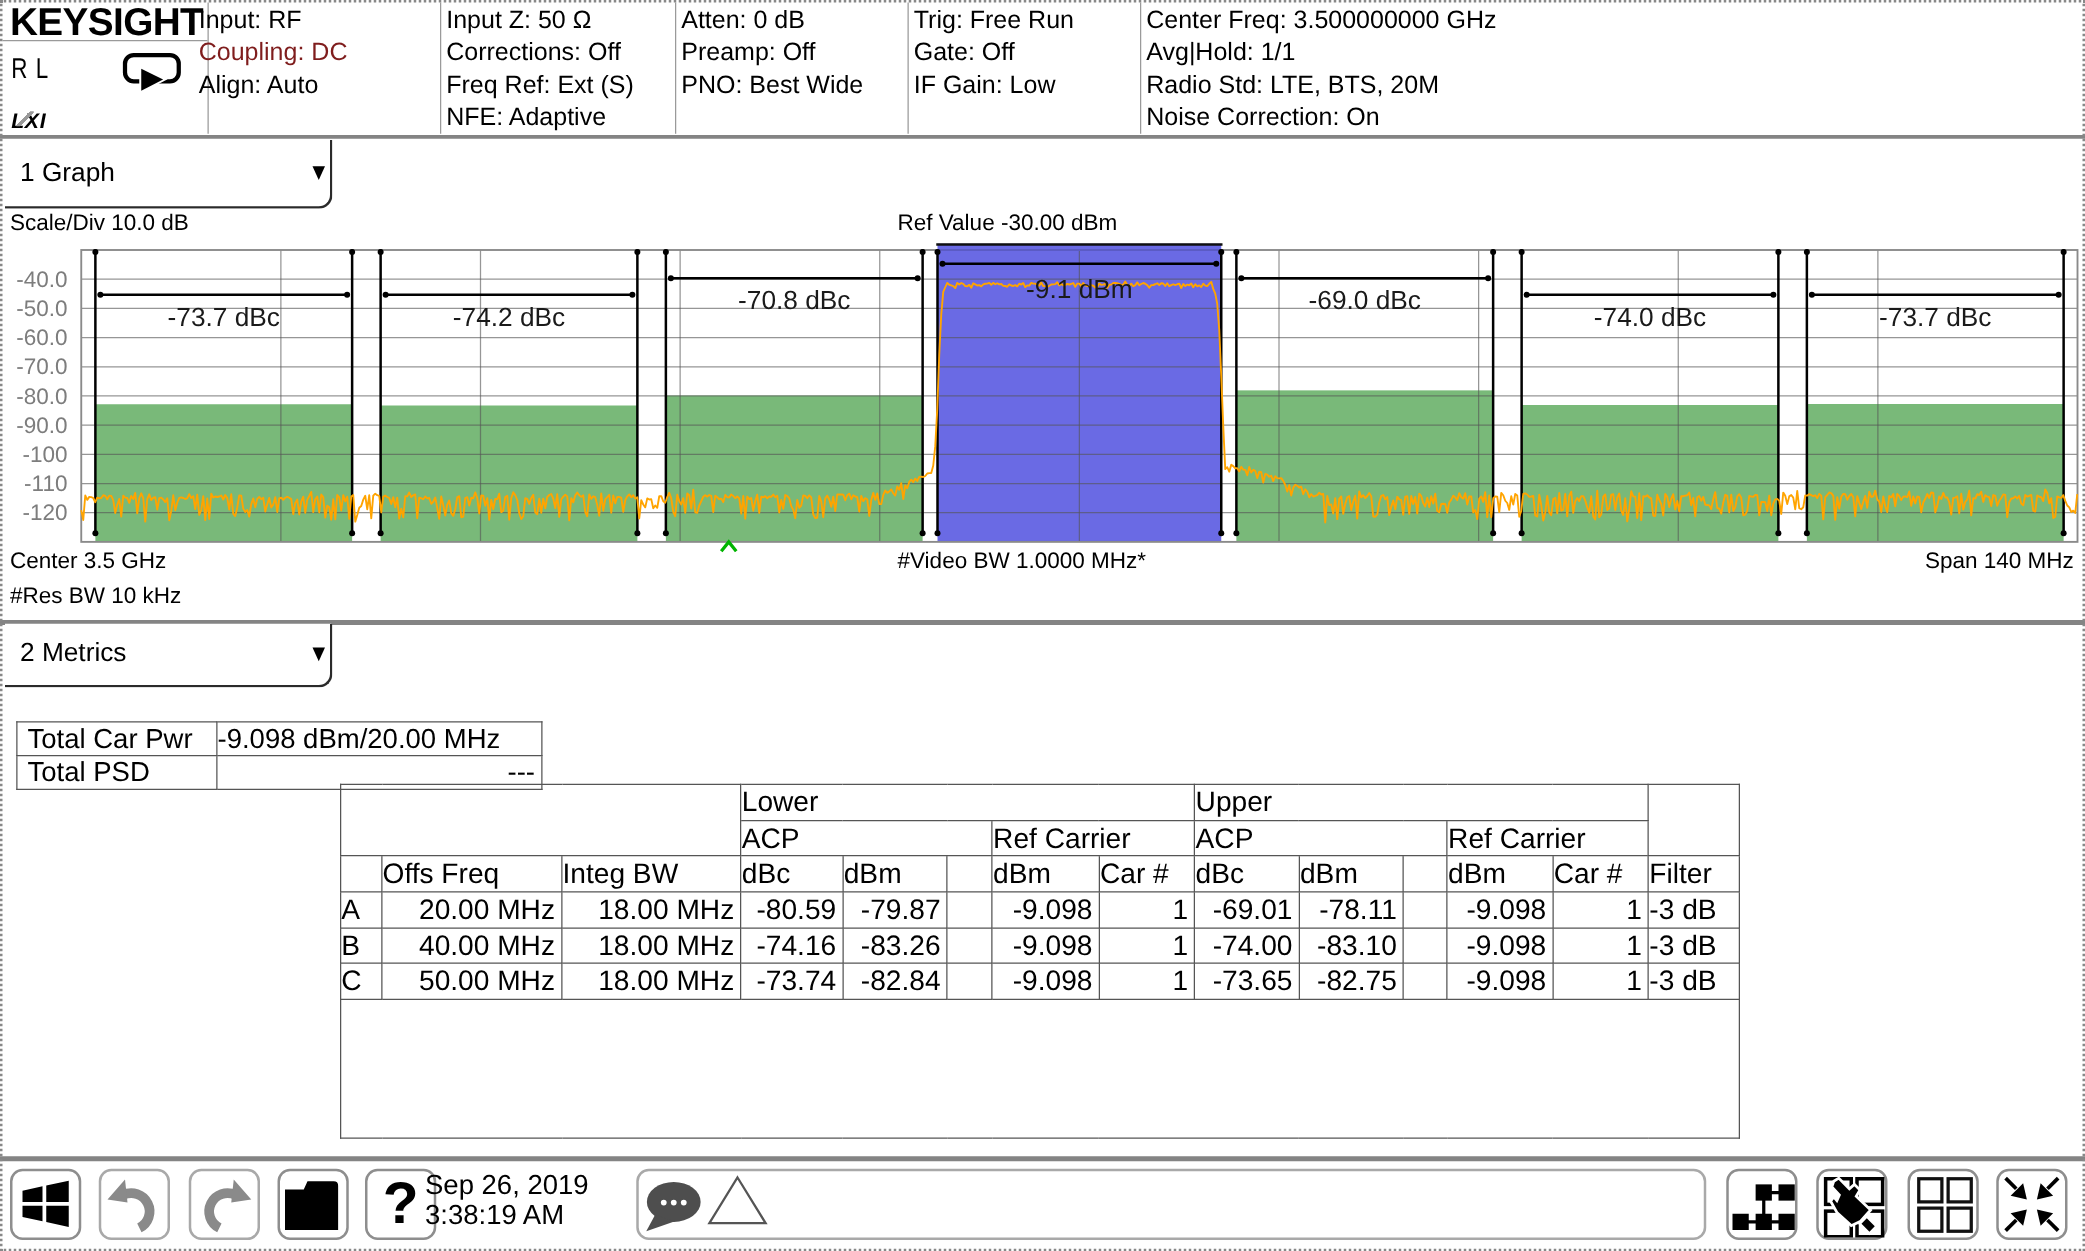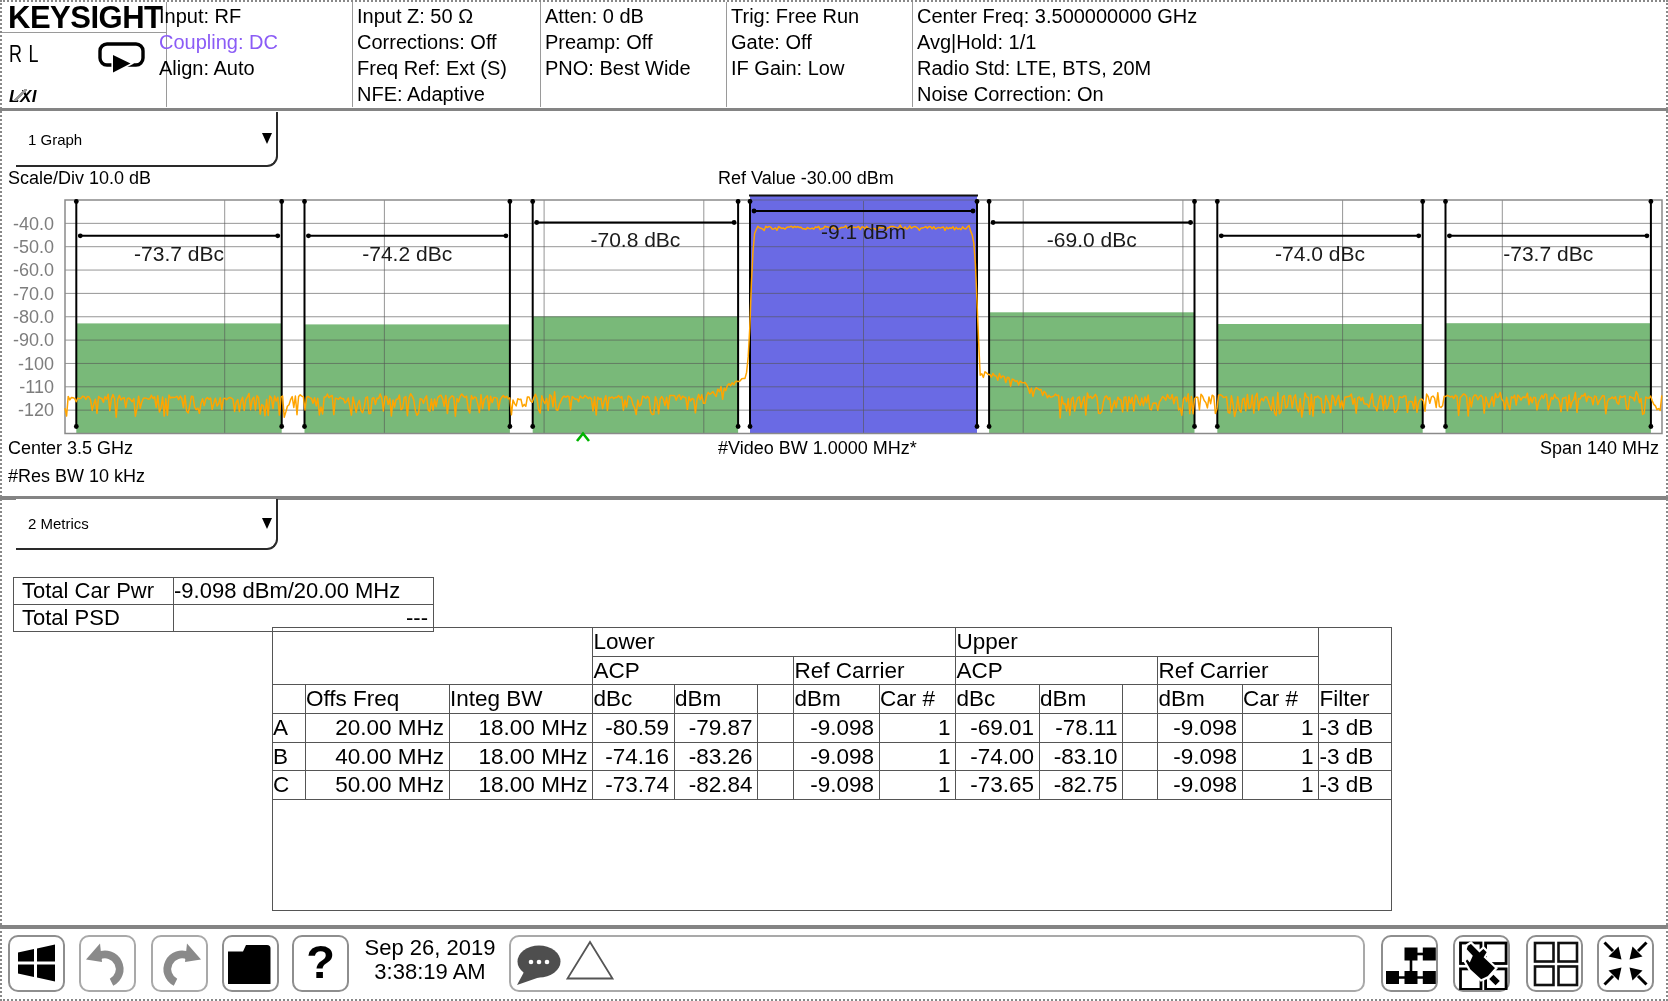--- a/index.html
+++ b/index.html
@@ -1,23 +1,23 @@
 <!DOCTYPE html>
 <html><head><meta charset="utf-8"><style>
 html,body{margin:0;padding:0}
 #scr{position:relative;width:1668px;height:1001px;background:#fff;overflow:hidden;
   font-family:"Liberation Sans",sans-serif;color:#000}
 .abs{position:absolute}
 .b{font-weight:bold}
 .hc{position:absolute;top:3px;font-size:20px;line-height:26px;white-space:nowrap}
-.or{color:#8b5cf6}
+.or{color:#7f1d1d}
 .vsep{position:absolute;top:2px;height:105px;width:1px;background:#9a9a9a}
 .gbar{position:absolute;left:0;width:1668px;height:3.5px;background:#848484}
-.tab{position:absolute;left:16px;width:260px;background:#fff;border-right:2px solid #2a2a2a;
-  border-bottom:2px solid #2a2a2a;border-radius:0 0 11px 0;font-size:15px}
+.tab{position:absolute;left:4px;width:260px;background:#fff;border-right:2px solid #2a2a2a;
+  border-bottom:2px solid #2a2a2a;border-radius:0 0 11px 0;font-size:21px}
 .tab span{position:absolute;left:12px;top:50%;transform:translateY(-50%)}
 .caret{position:absolute;left:246px;top:50%;margin-top:-5.5px;width:0;height:0;
   border-left:5.5px solid transparent;border-right:5.5px solid transparent;border-top:11px solid #000}
 .ann{position:absolute;font-weight:normal;font-size:18px;white-space:nowrap}
 table{border-collapse:collapse;table-layout:fixed}
 td{border:1px solid #555;padding:0;white-space:nowrap;overflow:hidden}
 .num{text-align:right;padding-right:5px}
 .ctr{text-align:left}
 #tot{position:absolute;left:13px;top:577px;font-size:22px}
 #tot td{height:26px;line-height:26px}
@@ -308,21 +308,21 @@
 <div class="btn" style="left:150.5px;border-color:#a9a9a9">
 <svg width="53" height="53" viewBox="0 0 53 53">
 <path d="M35.5 19 A14.5 14.5 0 1 0 22.5 45.3" fill="none" stroke="#8a8a8a" stroke-width="7.8"></path>
 <polygon points="48,22.5 34,6.5 32,25" fill="#8a8a8a"></polygon>
 </svg></div>
 <div class="btn" style="left:221.5px">
 <svg width="53" height="53" viewBox="0 0 53 53">
 <path d="M4,47 V14.5 H19 L22,8 H43 Q46.5,8 46.5,11.5 V47 Z" fill="#000"></path>
 </svg></div>
 <div class="btn" style="left:292px;font-size:47px;font-weight:bold;text-align:center;line-height:50px">?</div>
-<div class="abs" style="left:340px;top:936px;width:180px;text-align:center;font-size:22px;line-height:24px">Sep 26, 2019<br>3:38:19 AM</div>
+<div class="abs" style="left:340px;top:936px;width:180px;text-align:left;font-size:22px;line-height:24px">Sep 26, 2019<br>3:38:19 AM</div>
 <div class="btn" style="left:509px;width:856px;border-color:#a9a9a9">
 <svg width="130" height="53" viewBox="0 0 130 53">
 <ellipse cx="28" cy="24.5" rx="21.5" ry="16" fill="#4e4e4e"></ellipse>
 <polygon points="13,35 6,48 29,40" fill="#4e4e4e"></polygon>
 <circle cx="20" cy="25" r="2.3" fill="#fff"></circle>
         <circle cx="28" cy="25" r="2.3" fill="#fff"></circle>
         <circle cx="36" cy="25" r="2.3" fill="#fff"></circle>
 <polygon points="79,5 101.5,41.5 56.5,41.5" fill="#fff" stroke="#555" stroke-width="1.8"></polygon>
 </svg></div>
 <div class="btn" style="left:1380.5px">

